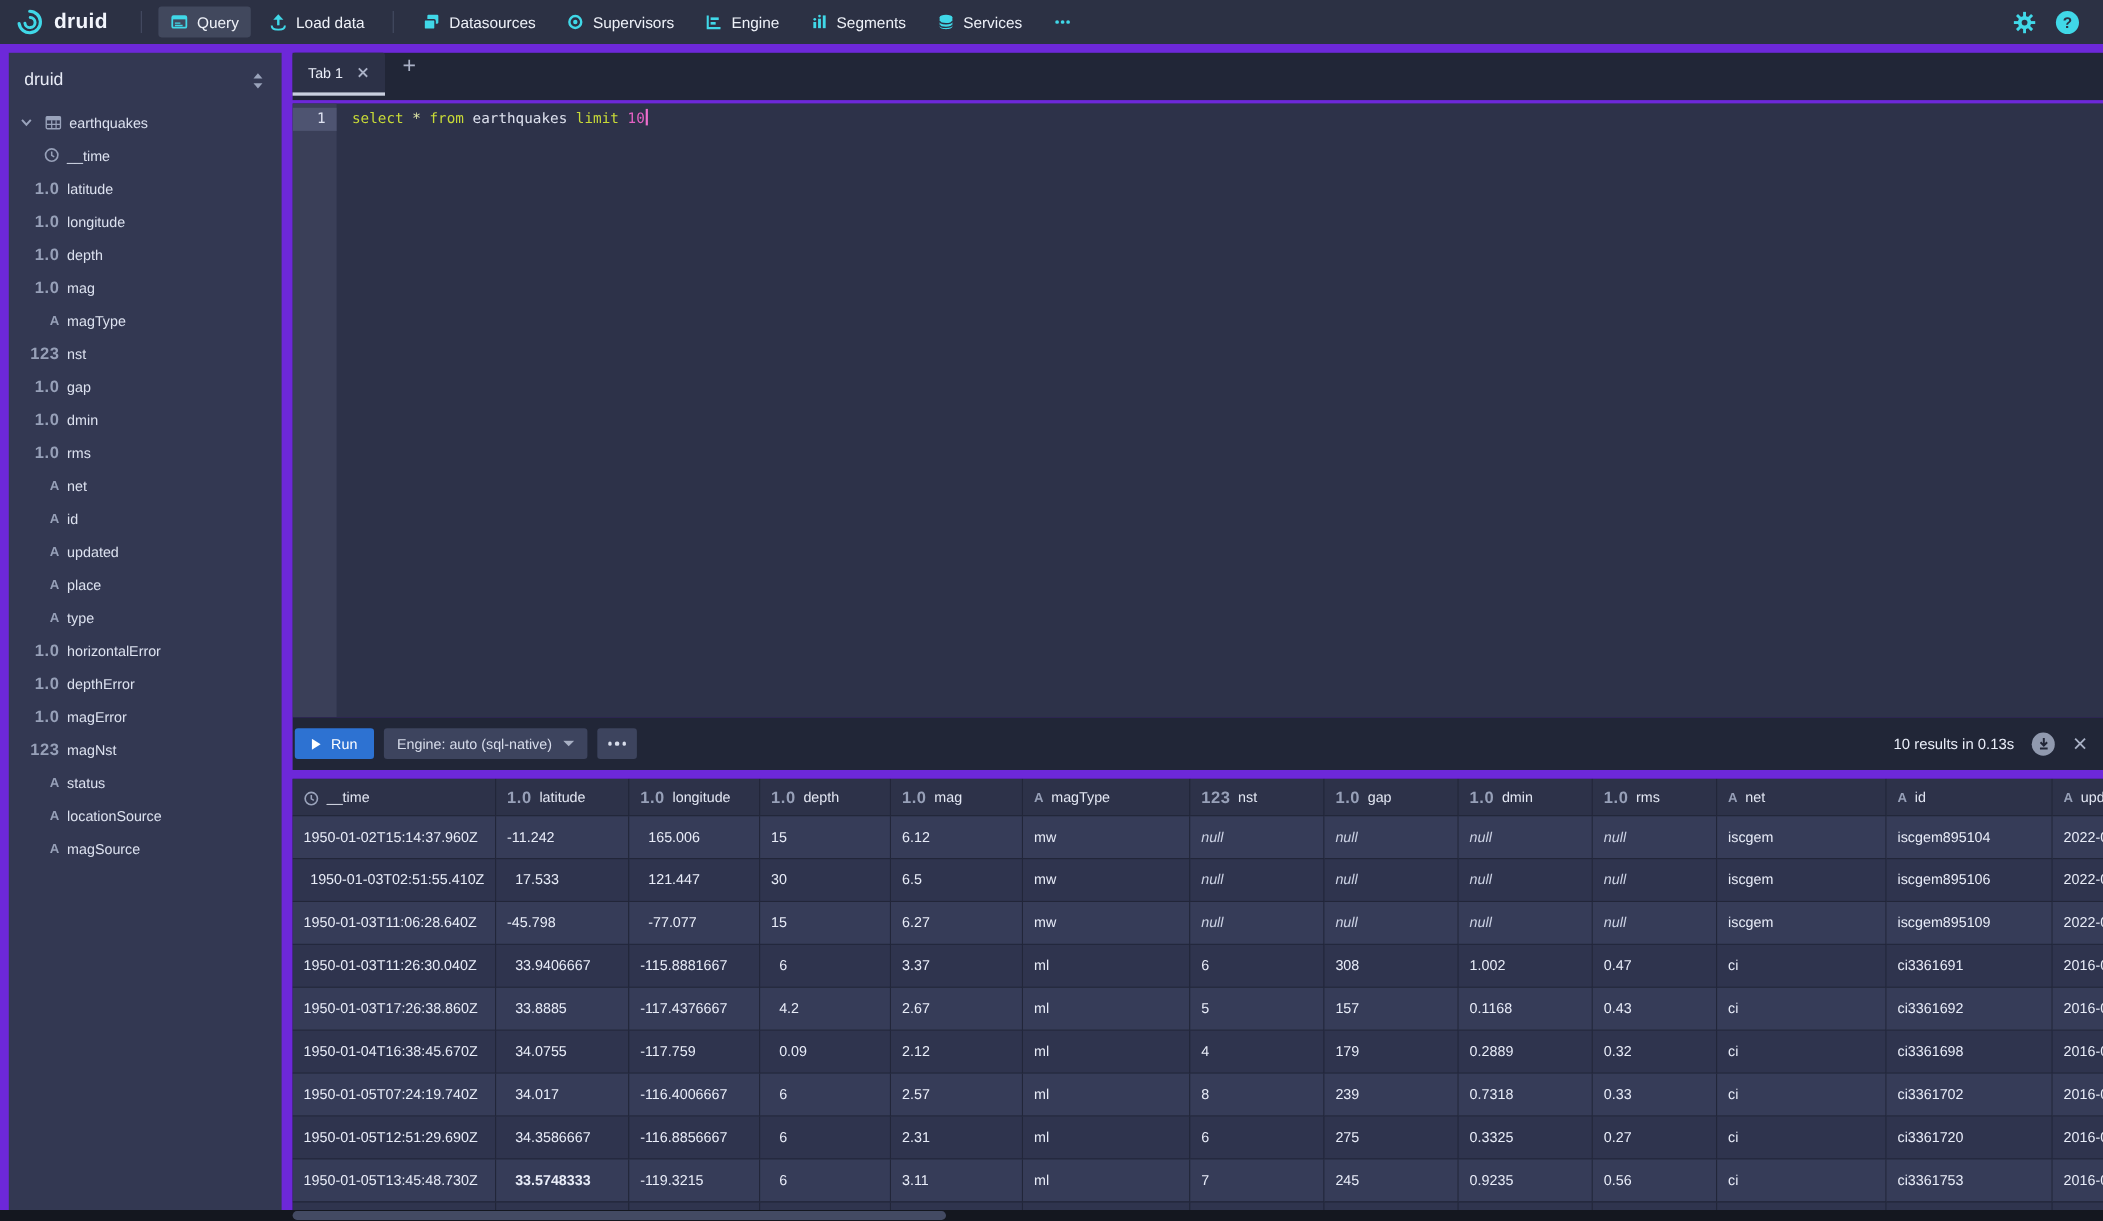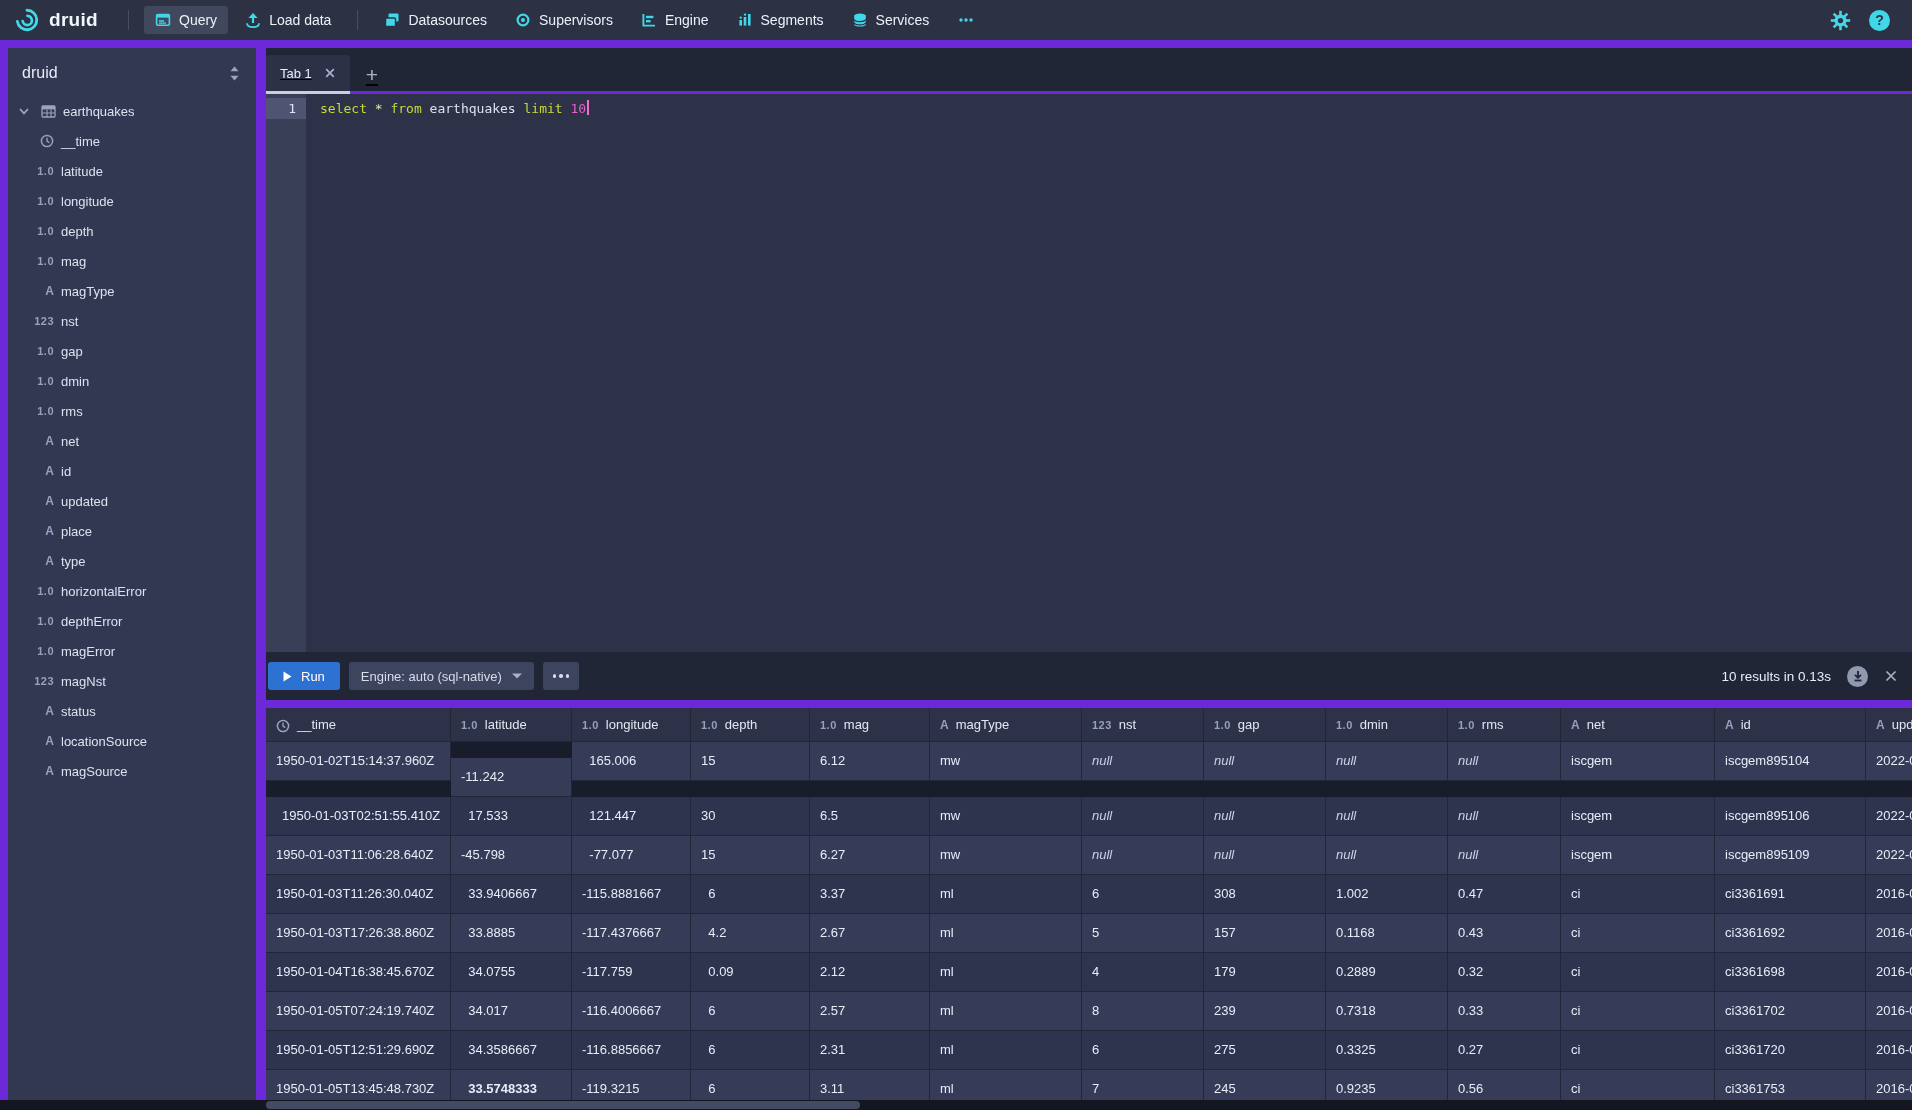--- a/index.html
+++ b/index.html
@@ -24,28 +24,28 @@
   .sidebar { position:absolute; left:8px; top:48px; width:248px; height:1052px; background:#333852; overflow:hidden; }
   .sb-header { display:flex; align-items:center; justify-content:space-between; padding:16px 16px 8px 14px; }
   .sb-title { color:#e8ebf6; font-size:16px; }
   .tree { margin-top:6px; }
   .tree-row { height:30px; display:flex; align-items:center; color:#dce1ef; font-size:13px; cursor:pointer; }
   .tree-row.table-row-item { padding-left:10px; }
   .tree-row .icon-box { width:20px; display:flex; justify-content:flex-end; margin-right:7px; }
   .tree-row.col-item { padding-left:26px; }
   .tree-label { white-space:nowrap; }
   .ticon { color:#97a0b8; font-weight:700; }
-  .tfloat, .tlong { font-size:11px; letter-spacing:.5px; }
+  .tfloat, .tlong { font-size:15px; letter-spacing:.5px; }
   .tstr { font-size:12px; font-weight:600; }
   .chev { margin-right:6px; display:flex; }
 
   
   .main { position:absolute; left:266px; top:48px; width:1646px; height:1062px; }
 
-  .tabbar { position:absolute; left:0; top:0; width:100%; height:43px; background:#212637; display:flex; align-items:flex-end;text-decoration:underline; }
+  .tabbar { position:absolute; left:0; top:0; width:100%; height:43px; background:#212637; display:flex; align-items:flex-start; }
   .tab { position:relative; height:36px; background:#2c3147; display:flex; align-items:center;
          padding:0 14px; color:#e9edf8; font-size:13px; border-radius:2px 2px 0 0; cursor:pointer; }
   .tab .underline { position:absolute; left:0; right:0; bottom:-2.5px; height:2.5px; background:#c9cfdf; }
   .tab-close { margin-left:12px; display:flex; cursor:pointer; }
   .tab-add { color:#aab1c6; font-size:21px; margin-left:16px; padding-bottom:4px; cursor:pointer; }
 
   .editor { position:absolute; left:0; top:46px; width:100%; height:558px; background:#2d3249; overflow:hidden; }
   .gutter { position:absolute; left:0; top:0; width:40px; height:100%; background:#3a3f58; }
   .gutter-line { height:21px; margin-top:4px; background:#4e5471; color:#dfe3f2; font-family:"DejaVu Sans Mono", monospace;
                  font-size:13px; text-align:right; padding-right:10px; line-height:21px; }
@@ -455,21 +455,21 @@
               </span><span>net</span></div>
             <div class="cell" style="width: 151px;"><span class="hicon">
                 <span class="ticon tstr">A</span>
               </span><span>id</span></div>
             <div class="cell" style="width: 150px;"><span class="hicon">
                 <span class="ticon tstr">A</span>
               </span><span>updated</span></div>
           </div>
           <div class="trow odd">
             <div class="cell" style="width: 185px;"><span>1950-01-02T15:14:37.960Z</span></div>
-            <div class="cell" style="width: 121px; margin-top: 16px;"><span>-11.242</span></div>
+            <div class="cell" style="width: 121px;"><span>-11.242</span></div>
             <div class="cell" style="width: 119px;"><span class="numpad" style="width: 7.3px;"></span><span>165.006</span></div>
             <div class="cell" style="width: 119px;"><span>15</span></div>
             <div class="cell" style="width: 120px;"><span>6.12</span></div>
             <div class="cell" style="width: 152px;"><span>mw</span></div>
             <div class="cell" style="width: 122px;"><span class="null-val">null</span></div>
             <div class="cell" style="width: 122px;"><span class="null-val">null</span></div>
             <div class="cell" style="width: 122px;"><span class="null-val">null</span></div>
             <div class="cell" style="width: 113px;"><span class="null-val">null</span></div>
             <div class="cell" style="width: 154px;"><span>iscgem</span></div>
             <div class="cell" style="width: 151px;"><span>iscgem895104</span></div>

